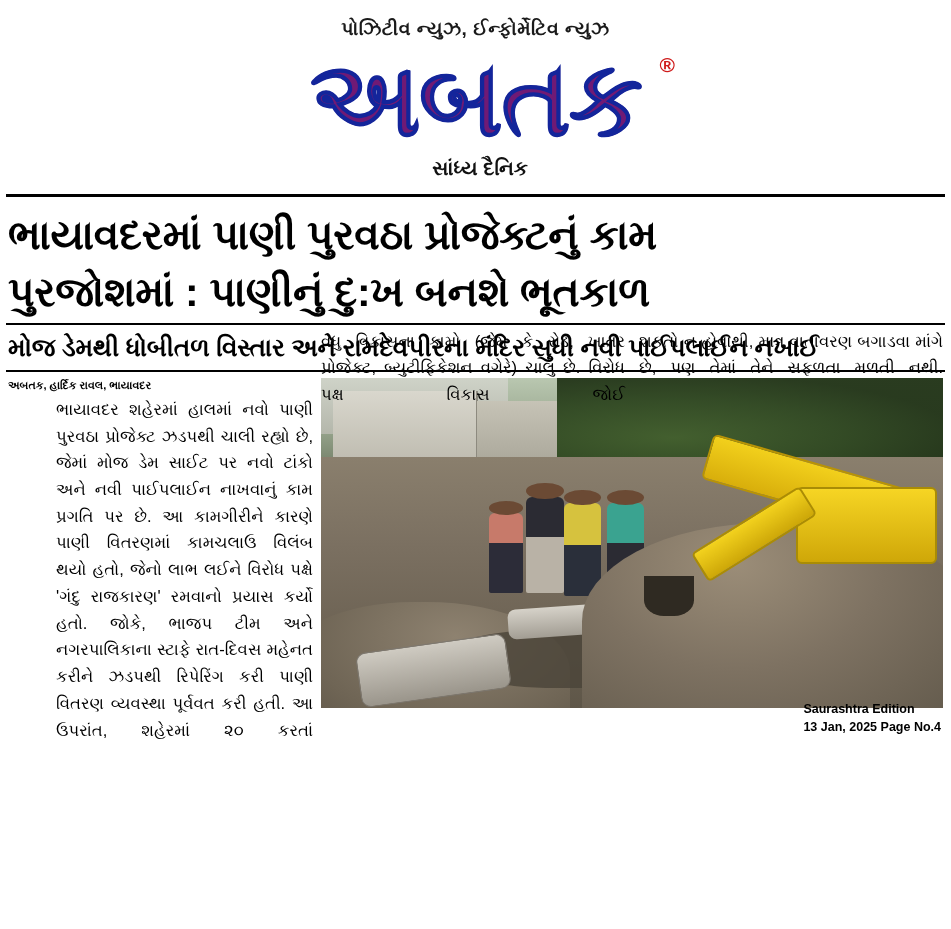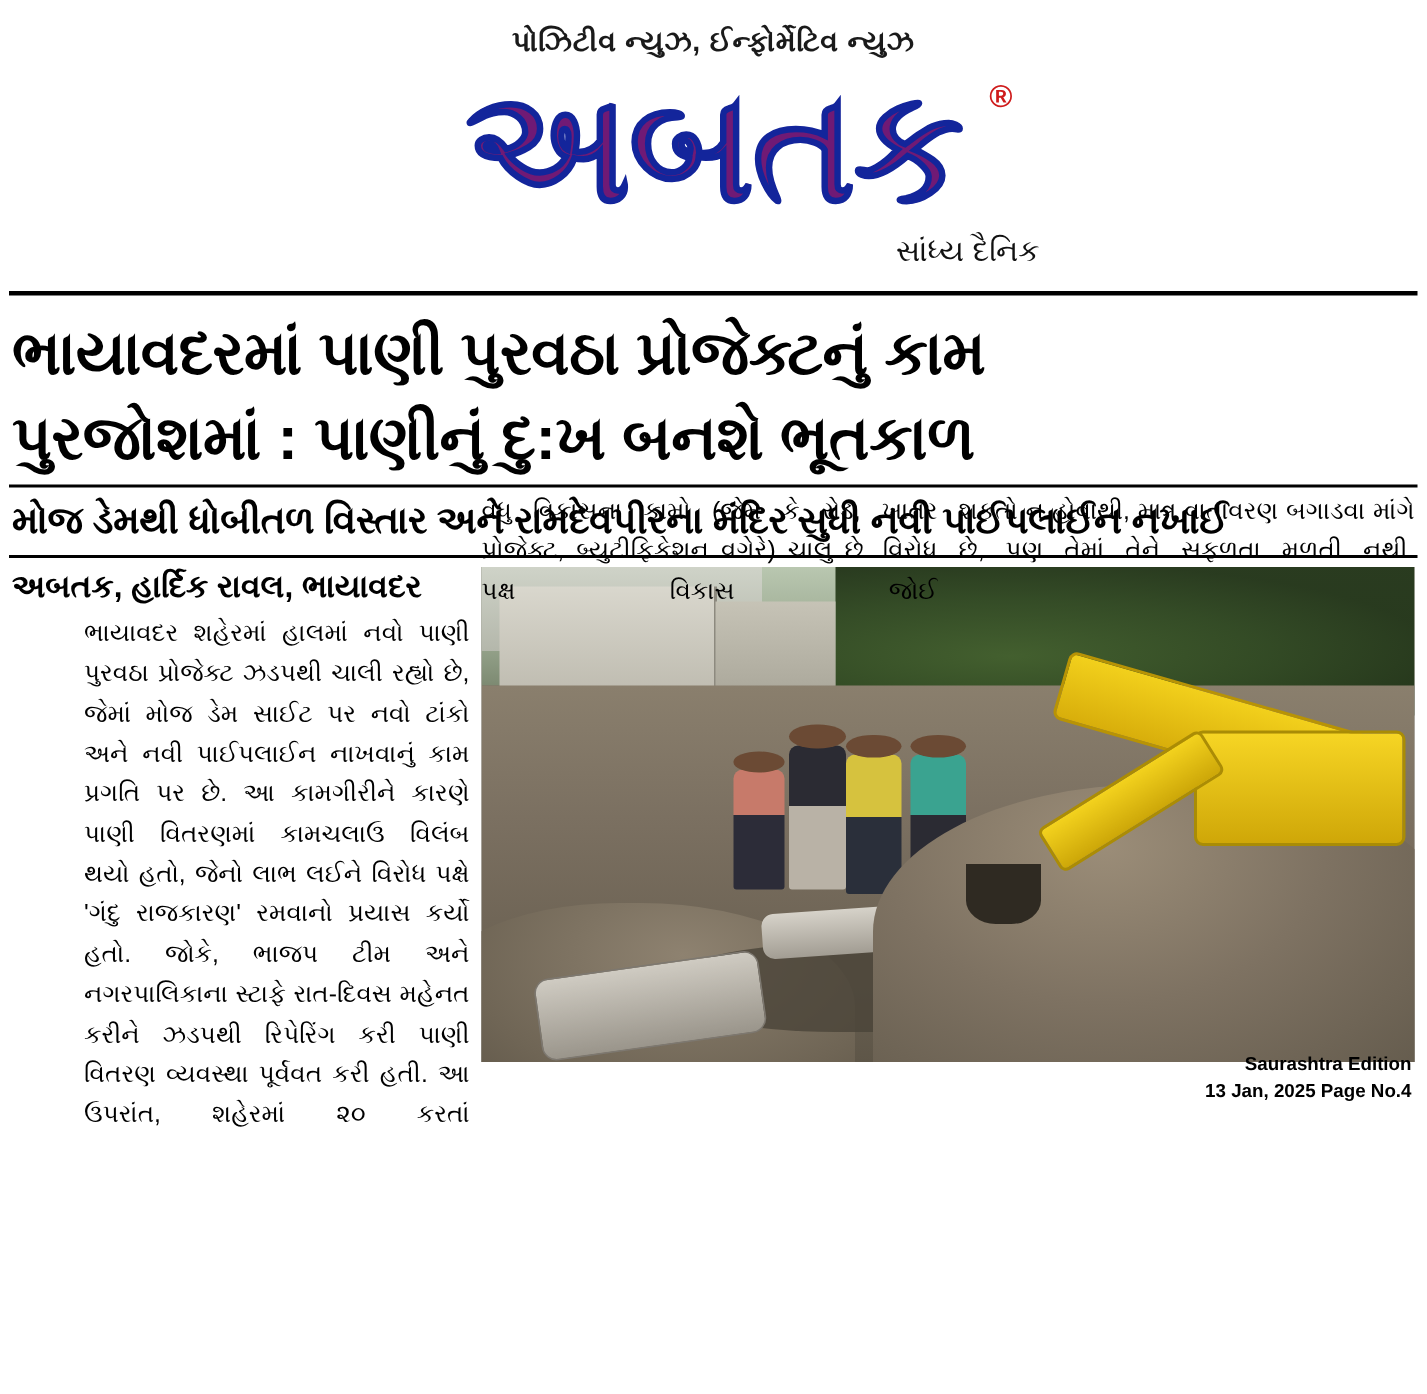--- a/index.html
+++ b/index.html
@@ -52,24 +52,25 @@
   .reg-mark {
     position: absolute;
     right: -34px;
     top: 12px;
     font-size: 21px;
     color: #cf1b1b;
     font-weight: bold;
   }
   .masthead-sub {
     font-family: "Liberation Sans", sans-serif;
-    font-weight: normal;
+    font-weight: bold;
     font-size: 20px;
     color: #111;
     margin-top: -4px;
+    margin-right: 165px;
     text-align: right;
   }
   .masthead-sub-row {
     text-align: right;
     padding-right: 258px;
     margin-top: 2px;
   }
 
   .rule {
     border: 0;
@@ -109,21 +110,21 @@
   .content {
     padding: 6px 8px 0 8px;
     position: relative;
   }
   .col-left {
     width: 305px;
     float: left;
   }
   .byline {
     font-weight: bold;
-    font-size: 21px;
+    font-size: 11px;
     margin-bottom: 3px;
     line-height: 1.35;
   }
   .body-text {
     font-size: 16.5px;
     line-height: 1.62;
     text-align: justify;
     text-align-last: justify;
     word-spacing: 0.5px;
     margin-left: 48px;
@@ -241,21 +242,21 @@
     font-size: 16.5px;
     line-height: 1.6;
     text-align: justify;
     text-align-last: justify;
   }
 
   .edition {
     position: absolute;
     right: 10px;
     bottom: 12px;
-    text-align: right;
+    text-align: left;
     font-size: 12.5px;
     font-weight: bold;
     line-height: 1.5;
   }
   .clearfix::after { content: ""; display: block; clear: both; }
 </style>
 </head>
 <body>
 
 <div class="page">

